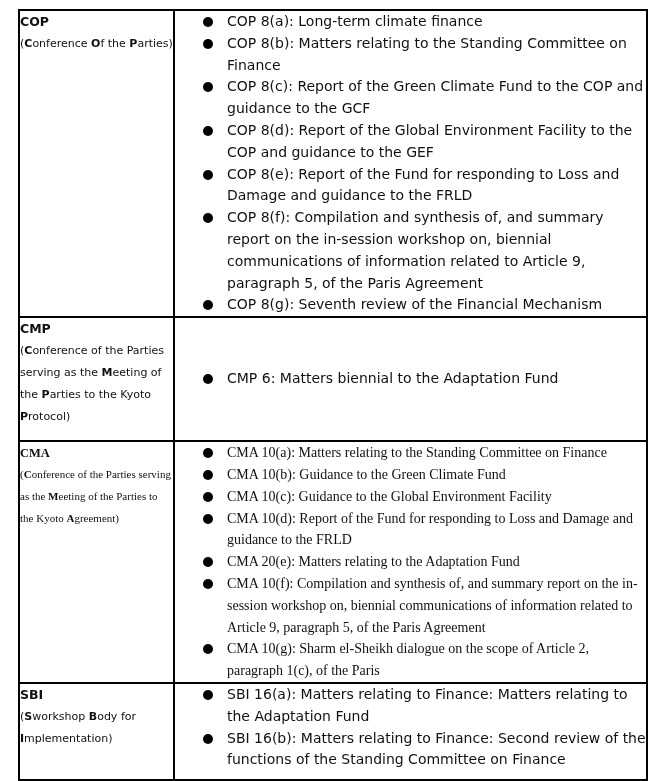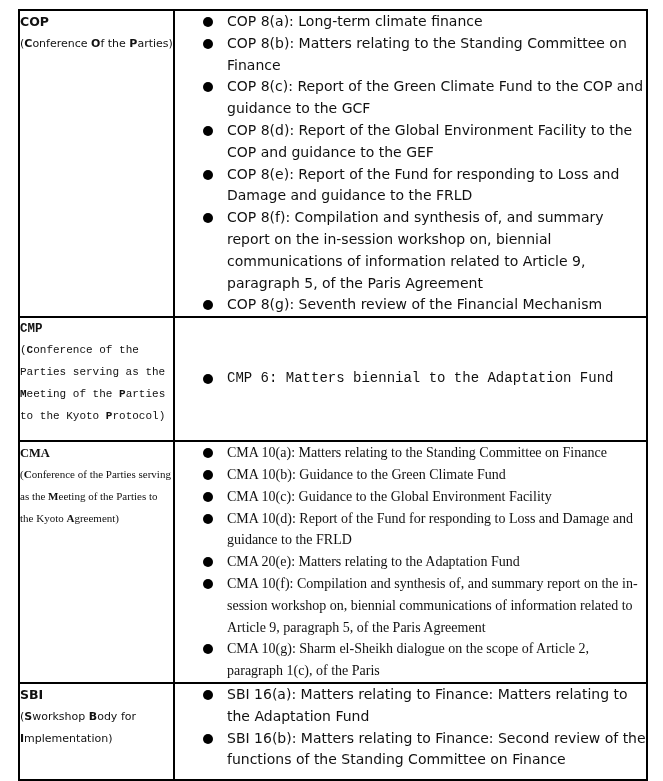--- a/index.html
+++ b/index.html
@@ -19,21 +19,21 @@
   ul.items li {
     position: relative; padding-left: 52px;
     font-size: 14px; line-height: 21.8px;
   }
   ul.items li .bullet {
     position: absolute; left: 28px; top: 6px;
     width: 10px; height: 10px; border-radius: 50%; background: #000;
   }
   tr.row-cmp td.items-cell { vertical-align: middle; }
   tr.row-cop td { height: 267px; }
-  tr.row-cmp td { height: 122px; font-family: Liberation Mono, monospace; }
+  tr.row-cmp td { height: 122px; }
   tr.row-cma td { height: 237px; font-family: Liberation Serif, serif; }
   tr.row-sbi td { height: 95px; }
 </style>
 </head>
 <body>
 
 <table class="agenda">
   <tbody>
     <tr class="row-cop">
       <td class="body-cell">

